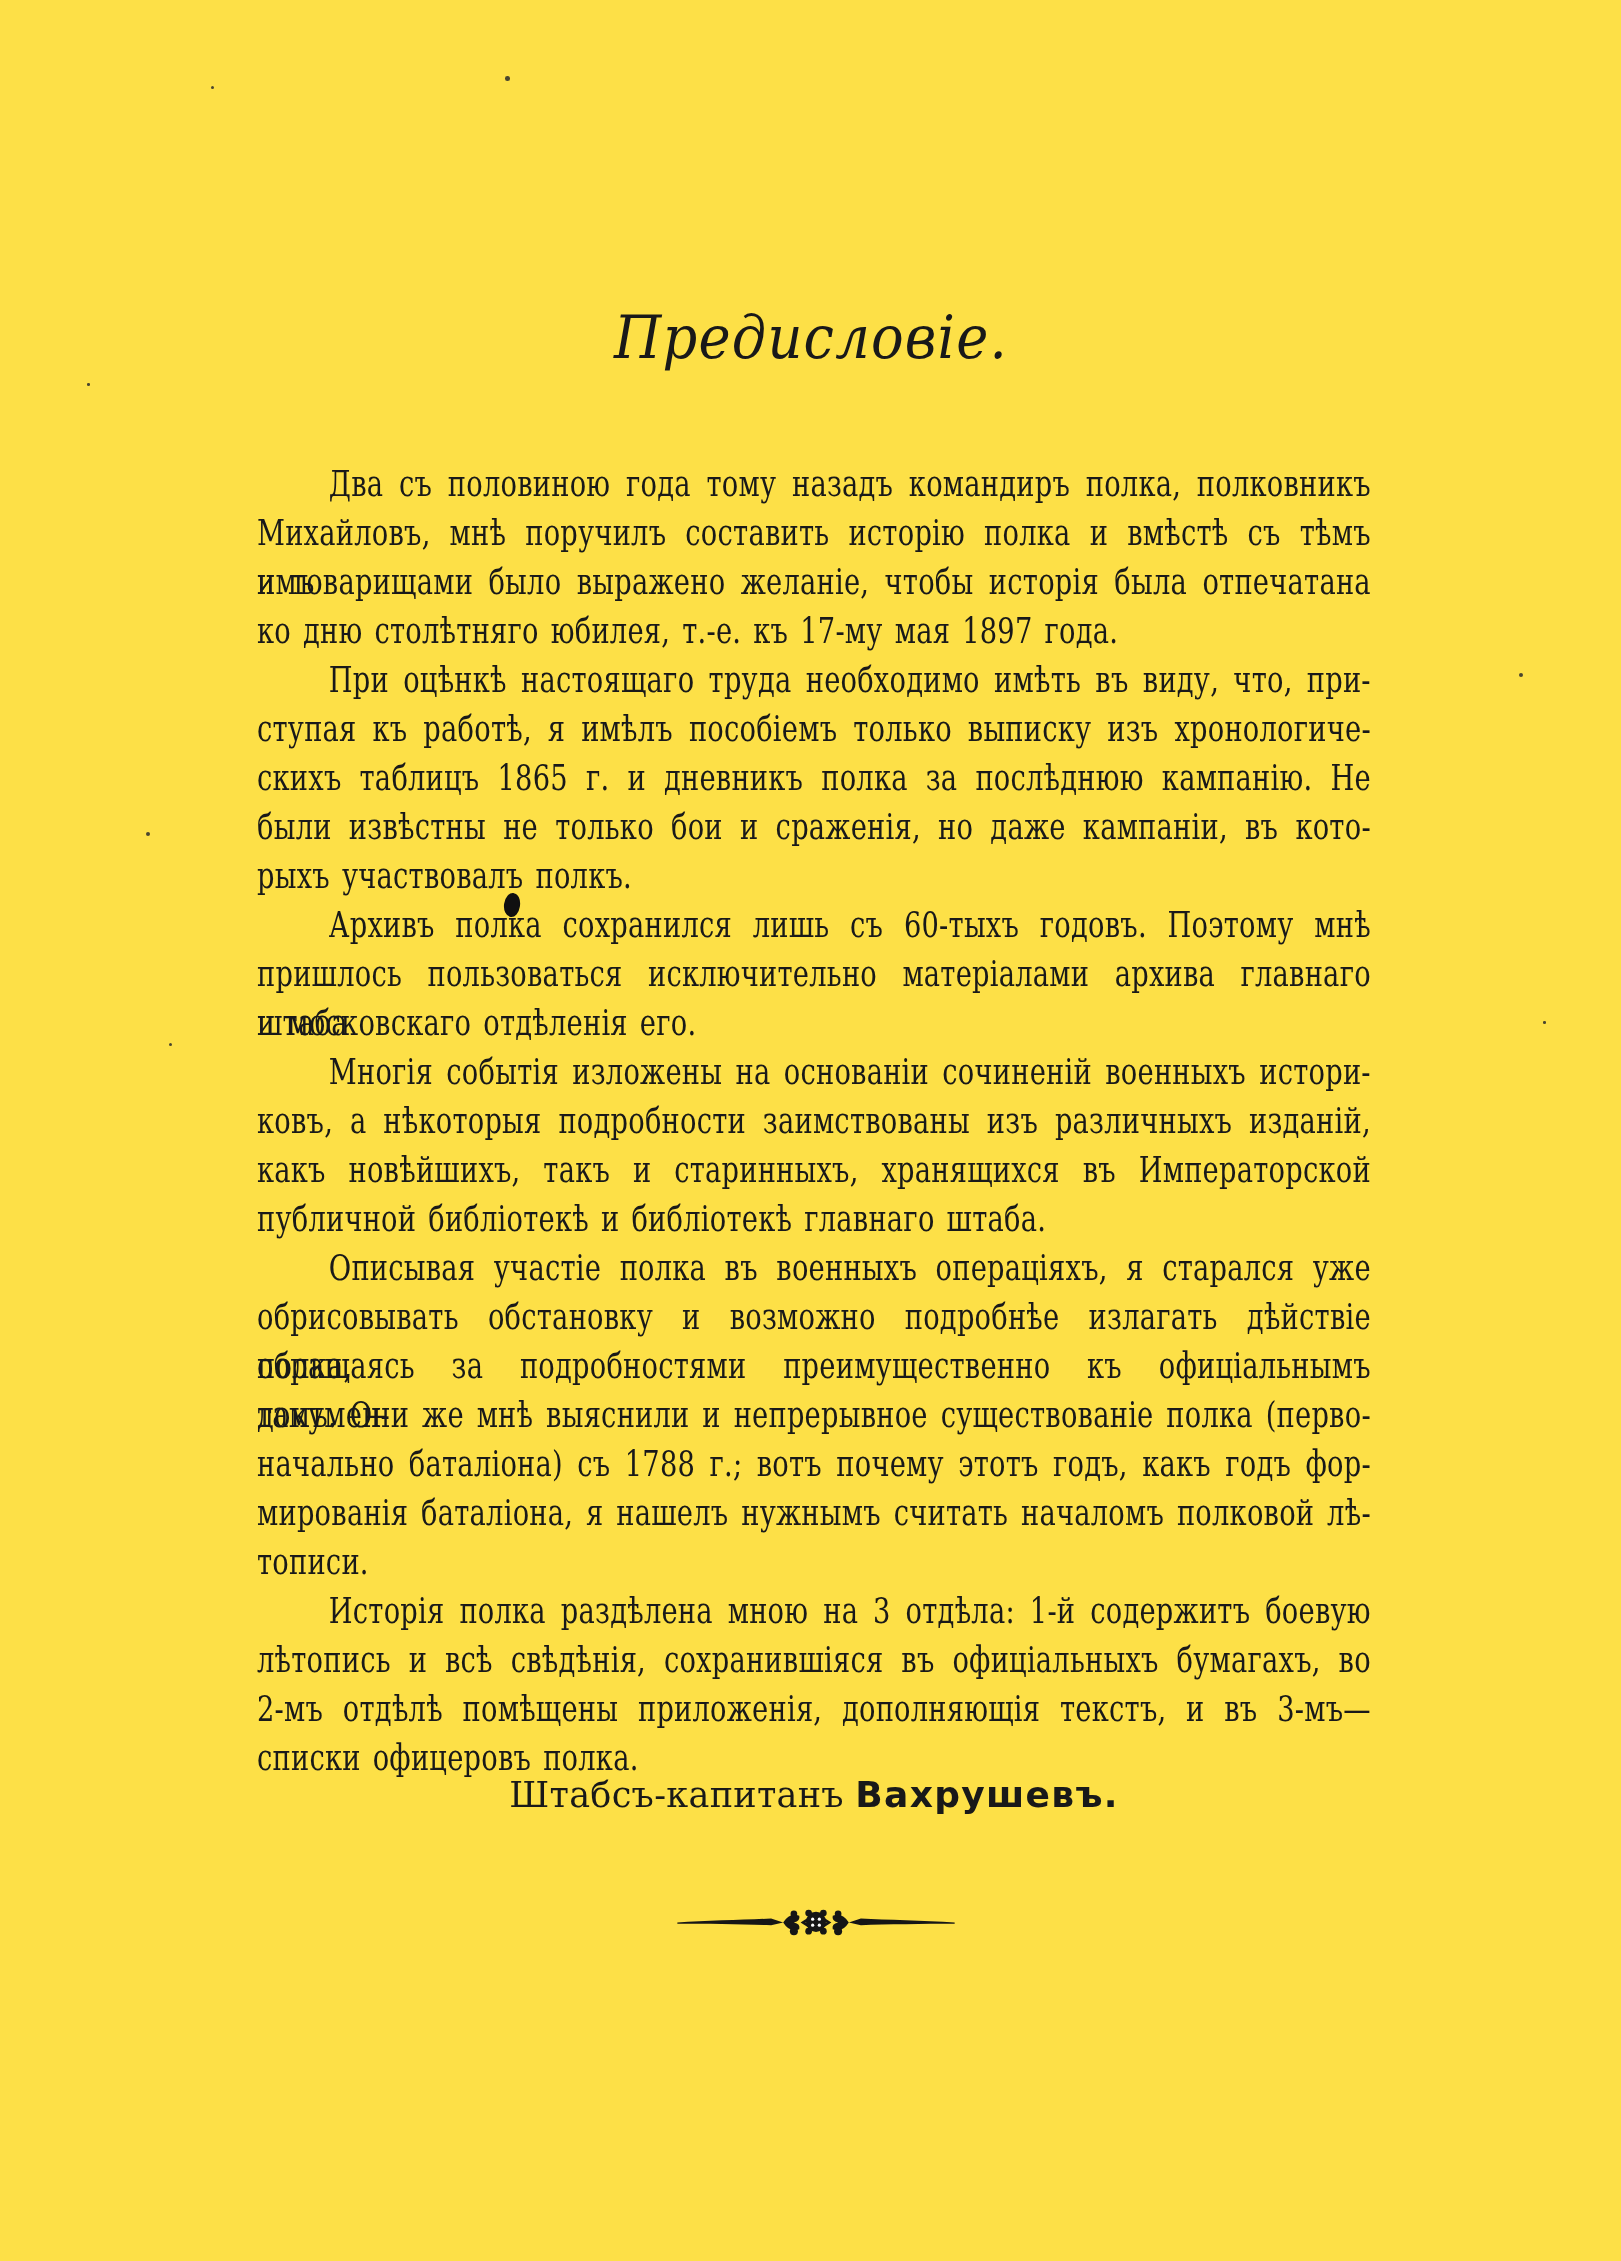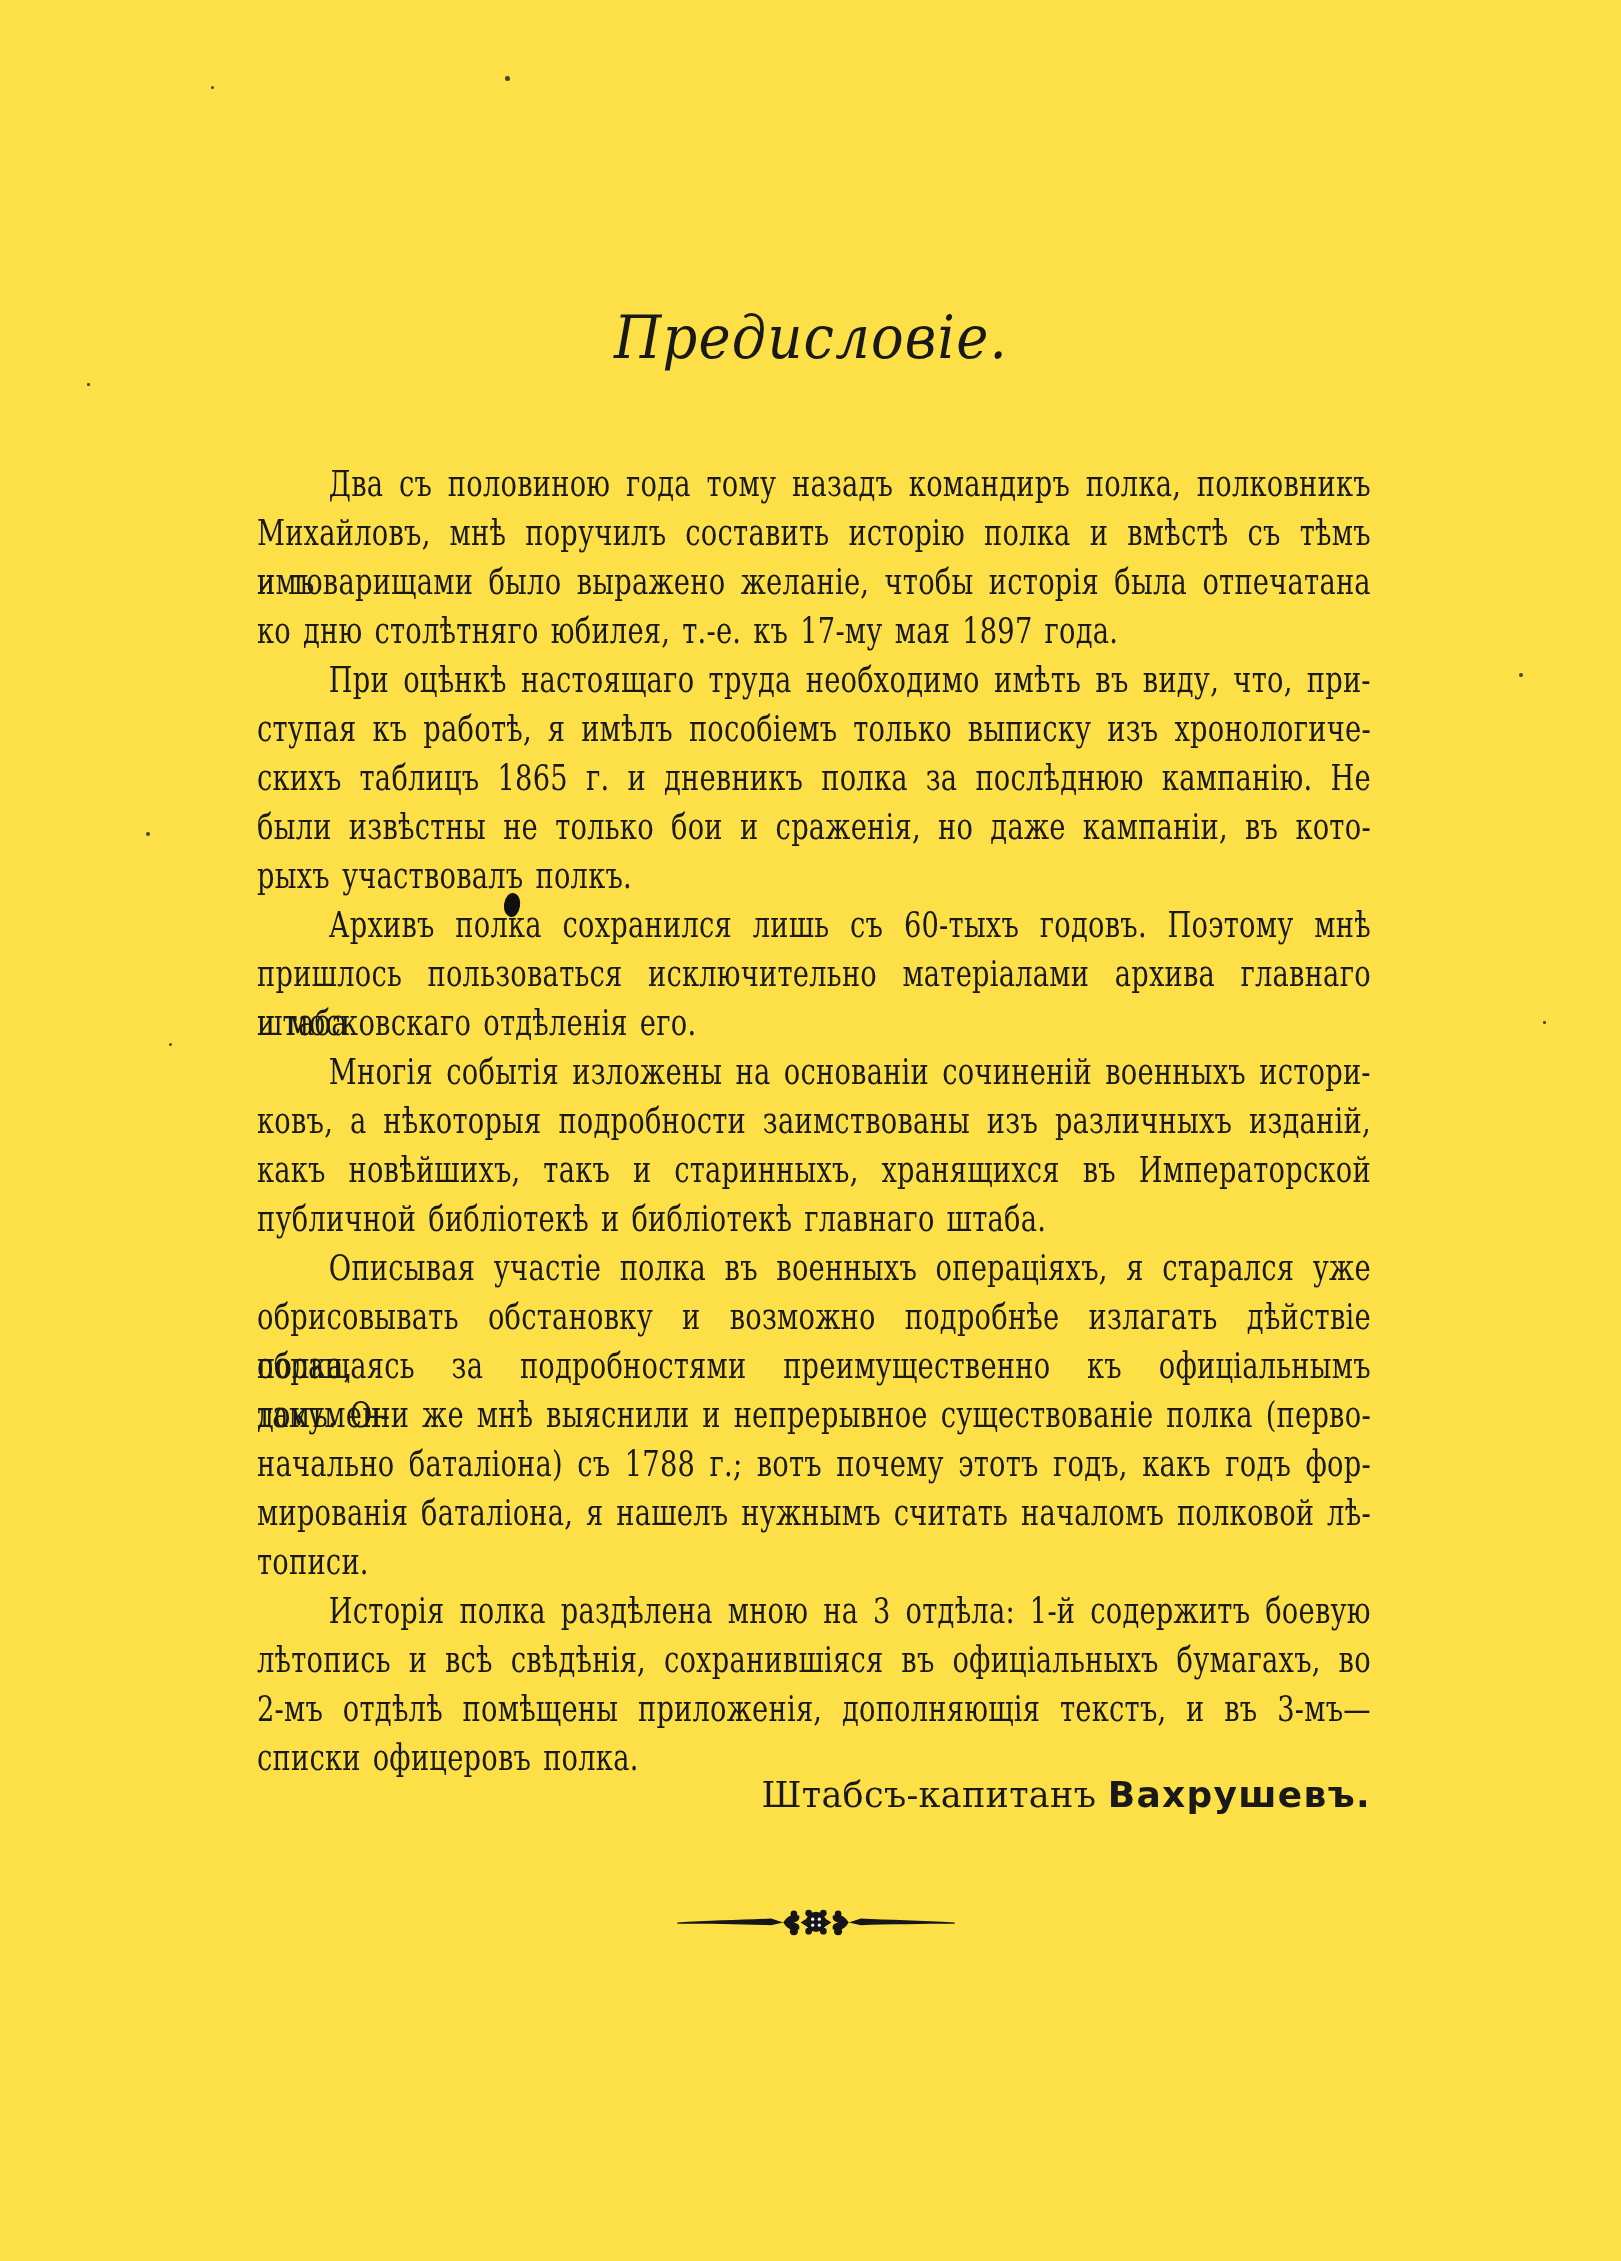--- a/index.html
+++ b/index.html
@@ -47,21 +47,21 @@
     text-align-last:left;
     -moz-text-align-last:left;
   }
   .line.first{
     text-indent:92px;
   }
   .signature{
     position:absolute;
     left:257px;top:1771px;
     width:1114px;
-    text-align:right;
+    text-align:center;
     padding-right:10.7px;
     font-size:35px;
     line-height:48px;
     letter-spacing:0.3px;
   }
   .signature .name{
     font-family:"DejaVu Sans","Liberation Sans",sans-serif;
     font-weight:700;
     font-size:36px;
     letter-spacing:1.3px;

